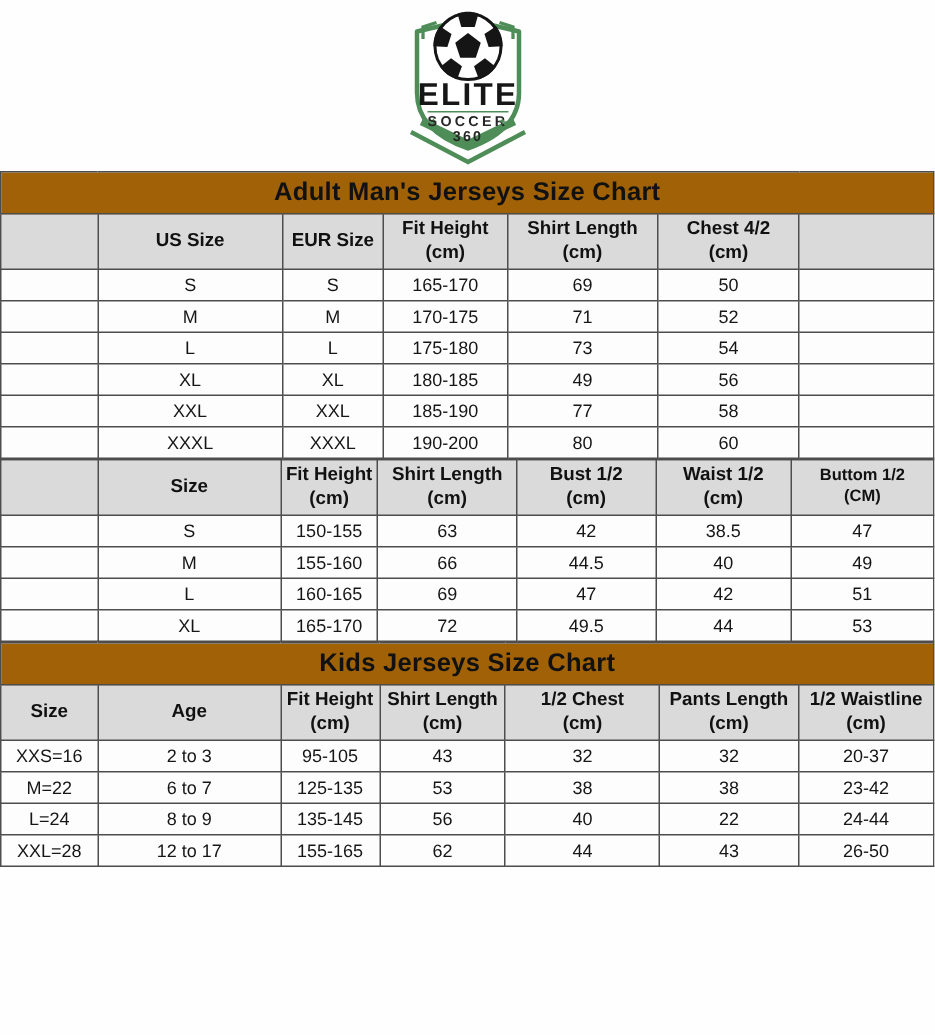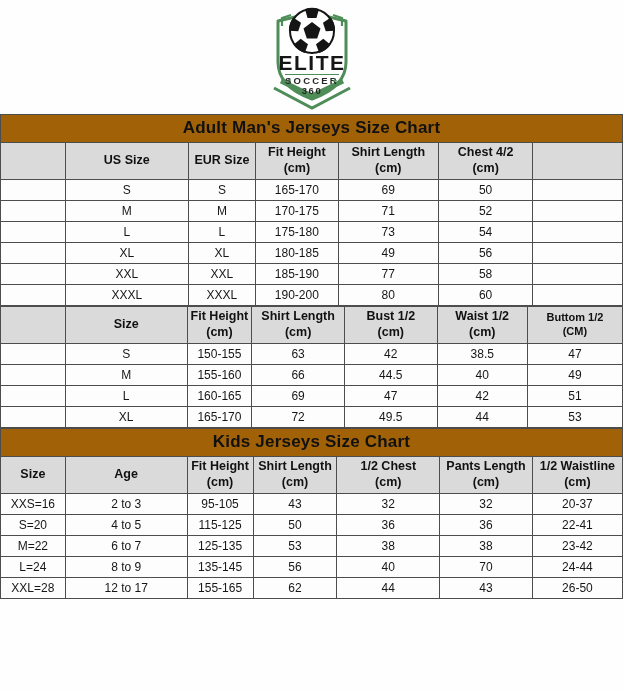--- a/index.html
+++ b/index.html
@@ -323,44 +323,35 @@
         <tr>
           <td>XXS=16</td>
           <td>2 to 3</td>
           <td>95-105</td>
           <td>43</td>
           <td>32</td>
           <td>32</td>
           <td>20-37</td>
         </tr>
         <tr>
-          <td>S=20</td>
-          <td>4 to 5</td>
-          <td>115-125</td>
-          <td>50</td>
-          <td>36</td>
-          <td>36</td>
-          <td>22-41</td>
-        </tr>
-        <tr>
           <td>M=22</td>
           <td>6 to 7</td>
           <td>125-135</td>
           <td>53</td>
           <td>38</td>
           <td>38</td>
           <td>23-42</td>
         </tr>
         <tr>
           <td>L=24</td>
           <td>8 to 9</td>
           <td>135-145</td>
           <td>56</td>
           <td>40</td>
-          <td>70</td>
+          <td>22</td>
           <td>24-44</td>
         </tr>
         <tr>
           <td>XXL=28</td>
           <td>12 to 17</td>
           <td>155-165</td>
           <td>62</td>
           <td>44</td>
           <td>43</td>
           <td>26-50</td>

